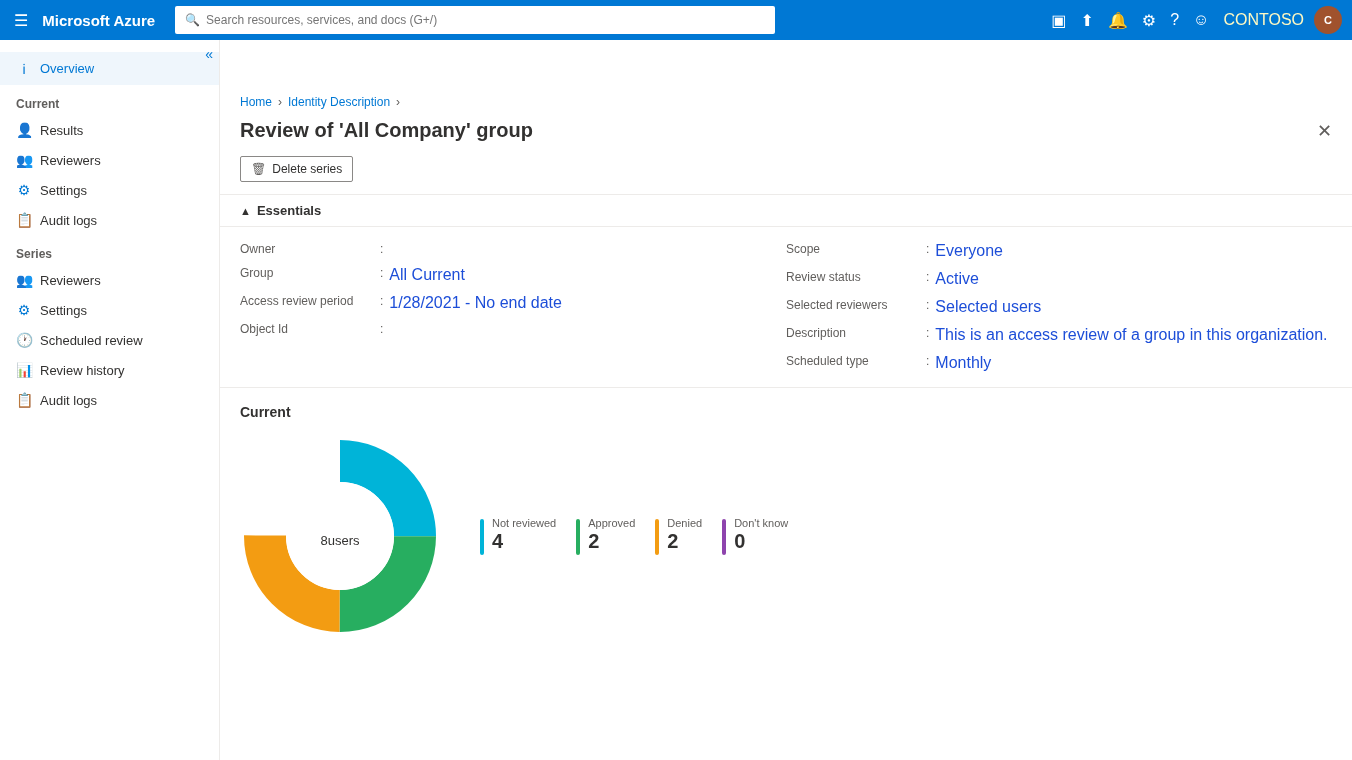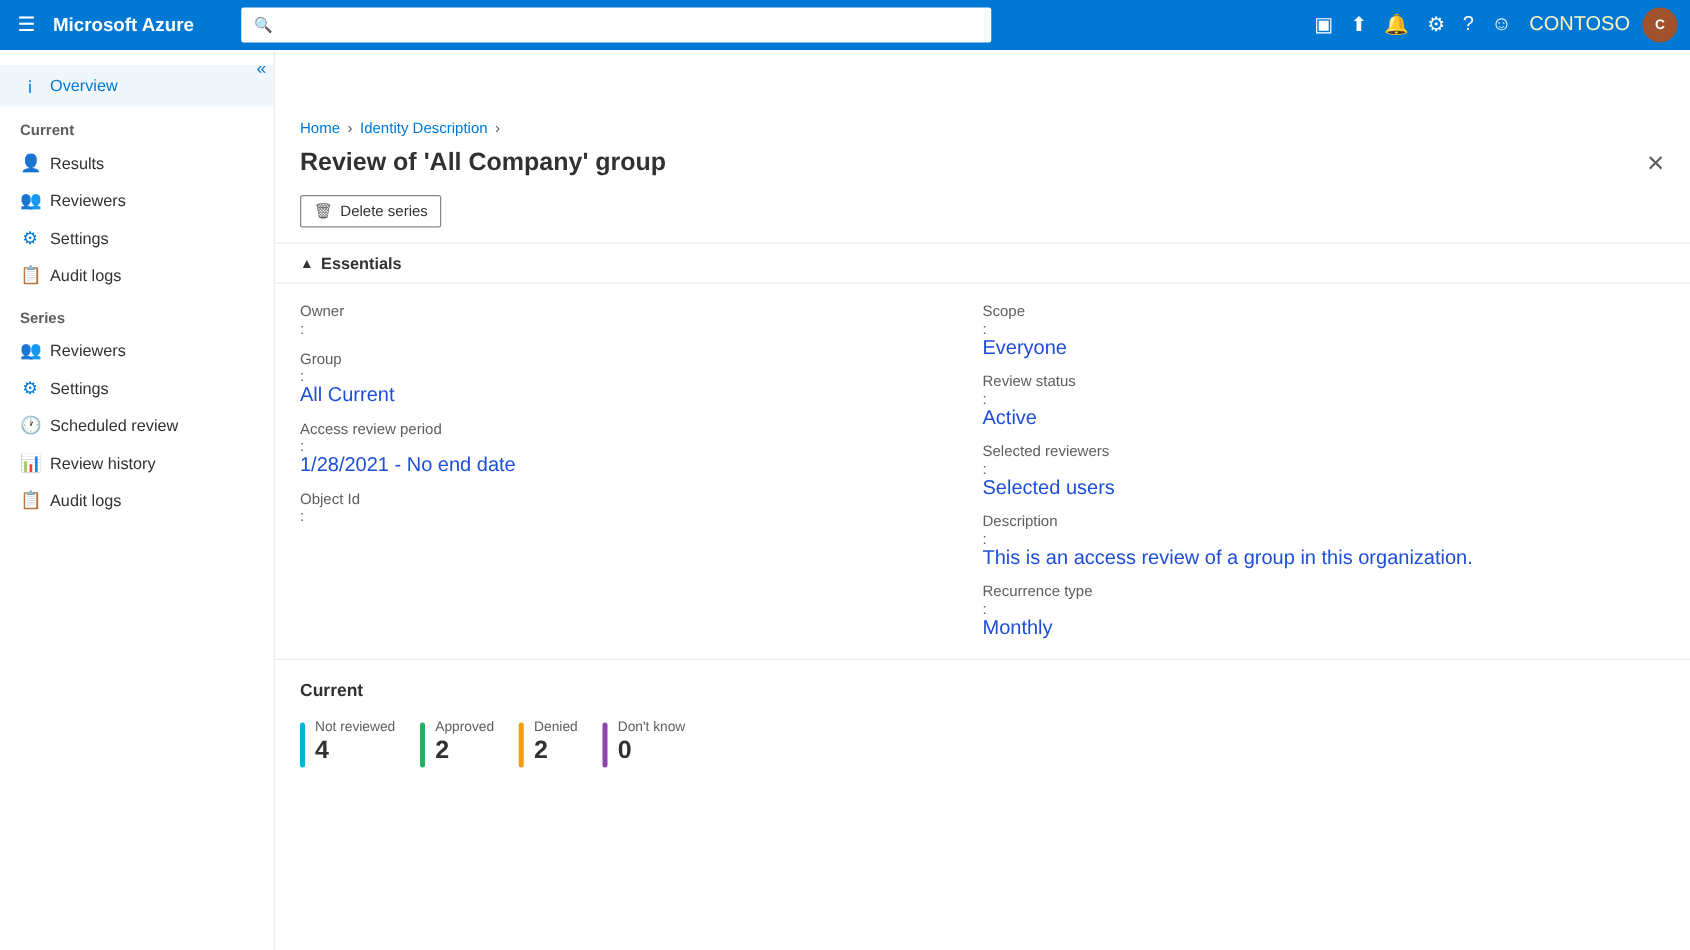--- a/index.html
+++ b/index.html
@@ -11,21 +11,21 @@
       background: #0078d4;
       display: flex;
       align-items: center;
       padding: 0 10px;
       gap: 10px;
       position: fixed;
       top: 0; left: 0; right: 0;
       z-index: 100;
     }
     .topbar-hamburger { color: white; font-size: 16px; cursor: pointer; padding: 4px; }
-    .topbar-brand { color: white; font-weight: 600; font-size: 15px; margin-right: 28px; white-space: nowrap; }
+    .topbar-brand { color: white; font-weight: 600; font-size: 15px; margin-right: 10px; white-space: nowrap; }
     .topbar-search {
       flex: 1;
       max-width: 600px;
       height: 28px;
       background: white;
       border-radius: 2px;
       display: flex;
       align-items: center;
       padding: 0 10px;
       gap: 6px;
@@ -145,21 +145,20 @@
       grid-template-columns: 1fr 1fr;
       padding: 12px 20px;
       gap: 0;
       border-bottom: 1px solid #edebe9;
     }
     .essentials-col { display: flex; flex-direction: column; gap: 4px; }
     .essentials-row {
       display: flex; align-items: flex-start;
       padding: 3px 0;
       font-size: 12px;
-      flex-direction: column;
     }
     .essentials-key {
       width: 140px;
       color: #605e5c;
       flex-shrink: 0;
       font-size: 12px;
     }
     .essentials-sep { color: #605e5c; margin-right: 6px; }
     .essentials-val { color: #1d4ed8; font-size: 16px; }
 
@@ -208,20 +207,21 @@
     .donut-svg { width: 200px; height: 200px; }
   </style>
 </head>
 <body>
 
 <div class="topbar">
   <div class="topbar-hamburger">☰</div>
   <div class="topbar-brand">Microsoft Azure</div>
   <div class="topbar-search">
     <span style="color:#666;">🔍</span>
+    <input type="text" style="background: transparent;" placeholder="Search resources, services, and docs (G+/)">
   </div>
   <div class="topbar-icons">
     <span title="Cloud Shell">▣</span>
     <span title="Upload">⬆</span>
     <span>🔔</span>
     <span>⚙</span>
     <span>?</span>
     <span>☺</span>
     <span class="topbar-username">CONTOSO</span>
     <div class="topbar-avatar">C</div>
@@ -349,32 +349,47 @@
           <span class="essentials-key">Selected reviewers</span>
           <span class="essentials-sep">:</span>
           <span class="essentials-val">Selected users</span>
         </div>
         <div class="essentials-row">
           <span class="essentials-key">Description</span>
           <span class="essentials-sep">:</span>
           <span class="essentials-val">This is an access review of a group in this organization.</span>
         </div>
         <div class="essentials-row">
-          <span class="essentials-key">Recurrence type</span>
+          <span class="essentials-key">Scheduled type</span>
           <span class="essentials-sep">:</span>
           <span class="essentials-val">Monthly</span>
         </div>
       </div>
     </div>
 
     <div class="current-section">
       <div class="current-title">Current</div>
 
       <div class="chart-area">
 
+        <div class="donut-container">
+          <svg class="donut-svg" viewBox="0 0 200 200">
+
+            <circle cx="100" cy="100" r="75" fill="none" stroke="#00b4d8" stroke-width="42" stroke-dasharray="235.62 471.24" stroke-dashoffset="117.81" transform="rotate(-90 100 100)"></circle>
+
+            <circle cx="100" cy="100" r="75" fill="none" stroke="#27ae60" stroke-width="42" stroke-dasharray="117.81 471.24" stroke-dashoffset="-117.81" transform="rotate(-90 100 100)"></circle>
+
+            <circle cx="100" cy="100" r="75" fill="none" stroke="#f39c12" stroke-width="42" stroke-dasharray="117.81 471.24" stroke-dashoffset="-235.62" transform="rotate(-90 100 100)"></circle>
+
+            <circle cx="100" cy="100" r="54" fill="white"></circle>
+          </svg>
+          <div class="donut-center-label">
+            <span>8</span><span style="font-size:13px;font-weight:400;">users</span>
+          </div>
+        </div>
 
         <div class="legend">
           <div class="legend-item">
             <div class="legend-bar" style="background:#00b4d8;"></div>
             <div>
               <div class="legend-label">Not reviewed</div>
               <div class="legend-value">4</div>
             </div>
           </div>
           <div class="legend-item">

